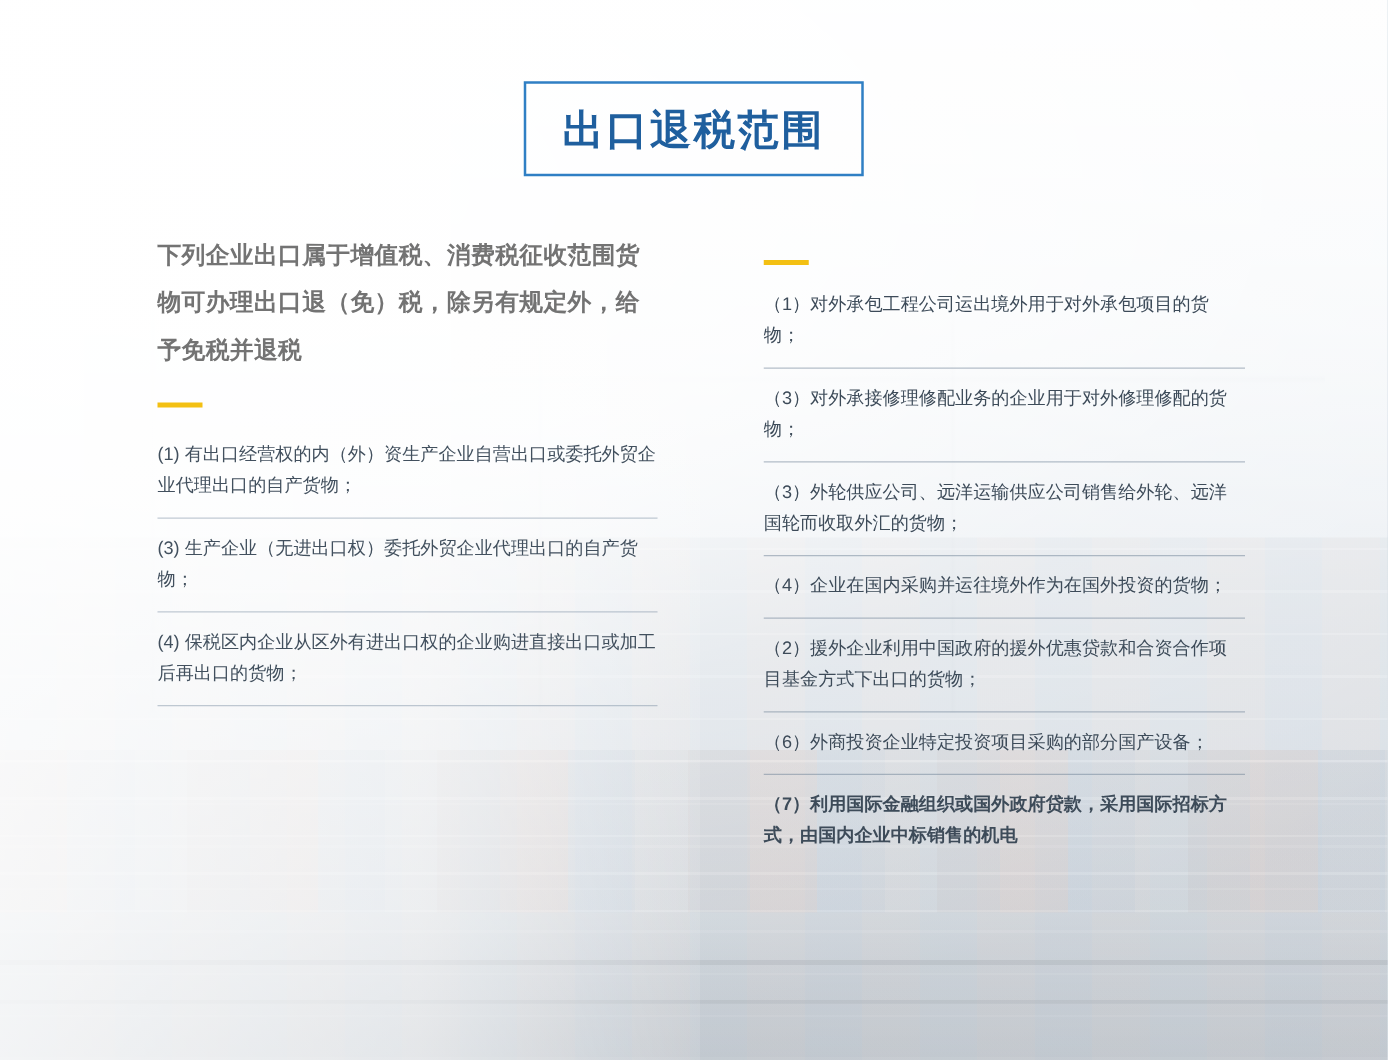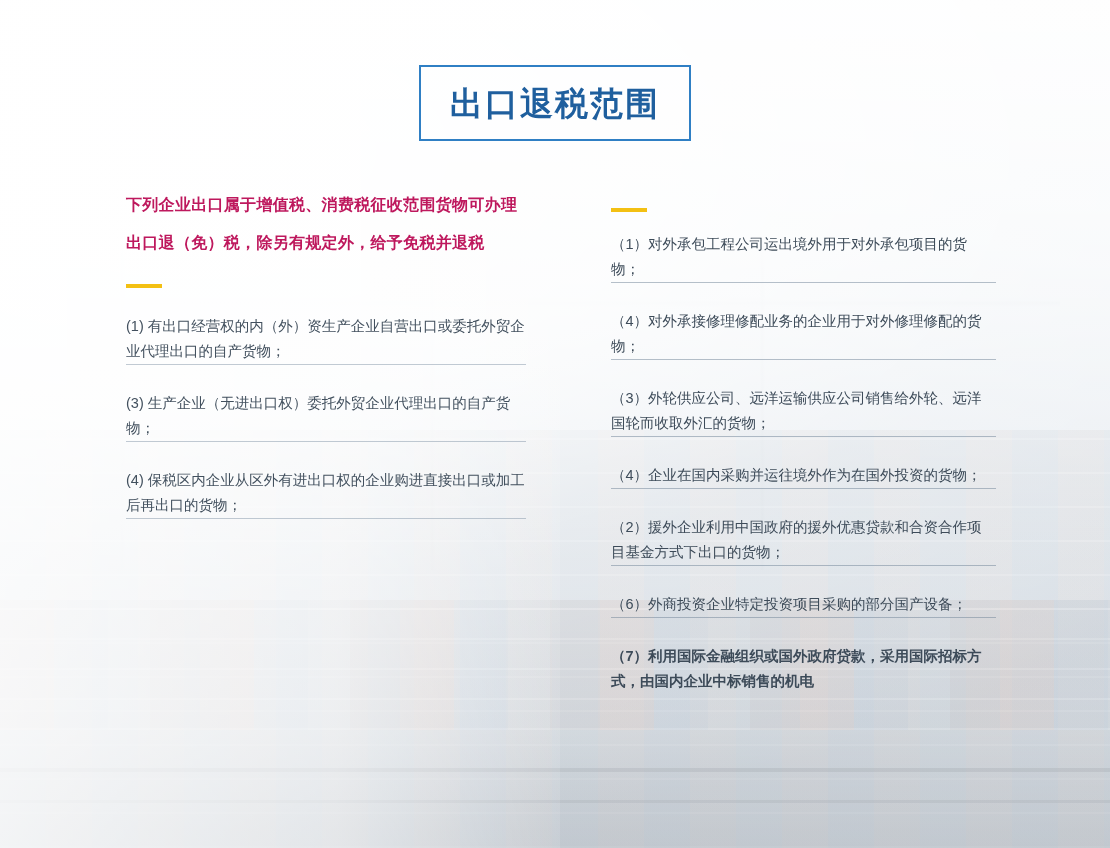--- a/index.html
+++ b/index.html
@@ -122,41 +122,42 @@
 
   
   .col {
     position: absolute;
     top: 186px;
   }
   .col-left { left: 126px; width: 400px; }
   .col-right { left: 611px; width: 385px; }
 
   .col-head {
-    font-size: 16px;
+    font-size: 19px;
     line-height: 38px;
-    color: #be185d;
+    color: #737373;
     font-weight: 600;
     letter-spacing: 0.3px;
   }
   .rule {
     width: 36px;
     height: 4px;
     background: #f3c013;
     margin-top: 22px;
     margin-bottom: 26px;
   }
   .col-right .rule { margin-top: 22px; margin-bottom: 20px; }
 
   .items { }
   .item {
     font-size: 14.5px;
     line-height: 25px;
     color: #42505e;
-    margin-bottom: 14px;
+    padding-bottom: 12px;
+    margin-bottom: 0;
     border-bottom: 1px solid rgba(120,140,160,0.45);
     padding-top: 12px;
   }
   .item:first-child { padding-top: 0; }
   .col-right .item {
     color: #3d4b59;
     border-bottom-color: rgba(110,130,150,0.5);
   }
   .col-right .item:last-child { border-bottom: none; font-weight: bold; }
 </style>
@@ -188,21 +189,21 @@
         <div class="item">(1) 有出口经营权的内（外）资生产企业自营出口或委托外贸企业代理出口的自产货物；</div>
         <div class="item">(3) 生产企业（无进出口权）委托外贸企业代理出口的自产货物；</div>
         <div class="item">(4) 保税区内企业从区外有进出口权的企业购进直接出口或加工后再出口的货物；</div>
       </div>
     </div>
 
     <div class="col col-right">
       <div class="rule"></div>
       <div class="items">
         <div class="item">（1）对外承包工程公司运出境外用于对外承包项目的货物；</div>
-        <div class="item">（4）对外承接修理修配业务的企业用于对外修理修配的货物；</div>
+        <div class="item">（3）对外承接修理修配业务的企业用于对外修理修配的货物；</div>
         <div class="item">（3）外轮供应公司、远洋运输供应公司销售给外轮、远洋国轮而收取外汇的货物；</div>
         <div class="item">（4）企业在国内采购并运往境外作为在国外投资的货物；</div>
         <div class="item">（2）援外企业利用中国政府的援外优惠贷款和合资合作项目基金方式下出口的货物；</div>
         <div class="item">（6）外商投资企业特定投资项目采购的部分国产设备；</div>
         <div class="item">（7）利用国际金融组织或国外政府贷款，采用国际招标方式，由国内企业中标销售的机电</div>
       </div>
     </div>
 
   </div>
 </div>

